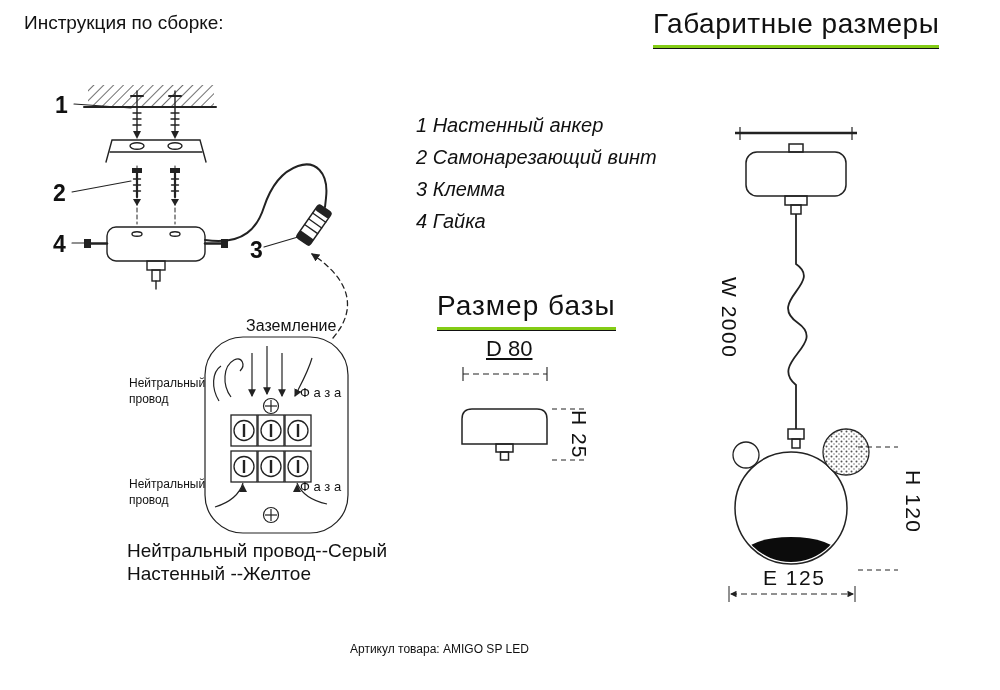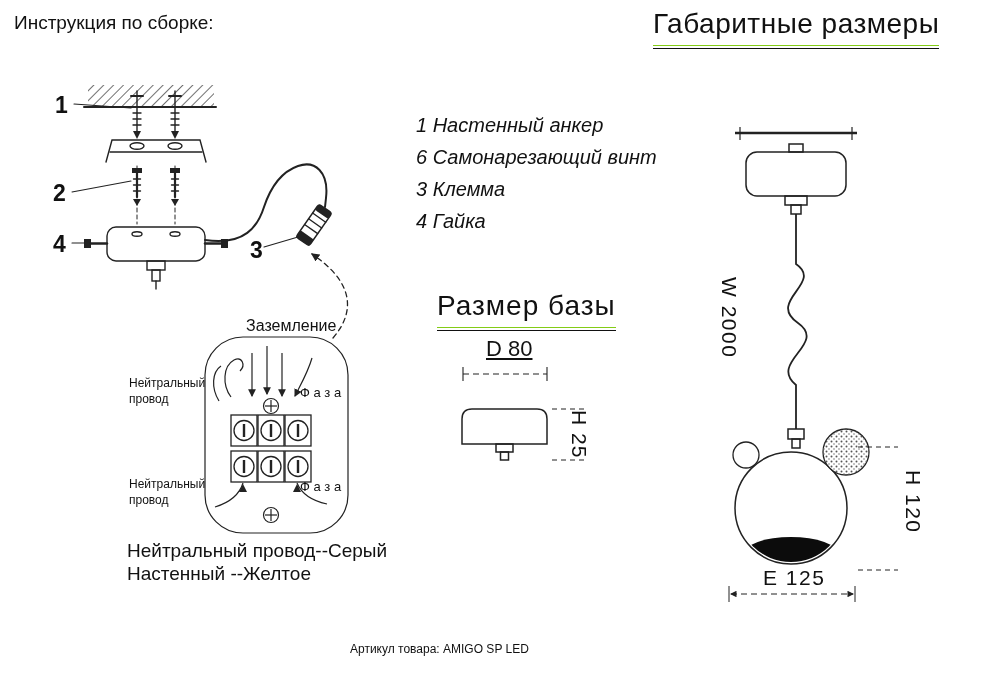--- a/index.html
+++ b/index.html
@@ -1,22 +1,22 @@
 <!DOCTYPE html>
 <html><head>
 <meta charset="utf-8">
 <style>
   html,body{margin:0;padding:0;background:#fff;}
   .sheet{position:relative;width:1000px;height:690px;background:#fff;
          font-family:"Liberation Sans",sans-serif;color:#111;overflow:hidden;}
   .art{position:absolute;left:0;top:0;}
   .t{position:absolute;white-space:nowrap;}
-  .title-left{left:14px;top:12px;font-size:19px;}
+  .title-left{left:24px;top:12px;font-size:19px;}
   .title-right{left:653px;top:8px;font-size:28px;letter-spacing:0.5px;}
-  .dbl{border-bottom:1px solid #84cc16;padding-bottom:5px;}
+  .dbl{border-bottom:3px solid #84cc16;padding-bottom:5px;}
   .dbl::after{content:"";position:absolute;left:0;right:0;bottom:-4px;border-bottom:1px solid #111;}
   .parts-list{left:416px;top:109px;font-size:20px;line-height:32px;font-style:italic;}
   .base-heading{left:437px;top:290px;font-size:28px;letter-spacing:1px;}
   .dim-d{left:486px;top:336px;font-size:22px;text-decoration:underline;}
   .wraplbl{width:102px;font-size:12px;line-height:16px;white-space:normal;}
   .neutral-top{left:129px;top:375px;}
   .neutral-bottom{left:129px;top:476px;}
   .legend{left:127px;top:539px;font-size:19px;line-height:23px;}
   .footer{left:350px;top:642px;font-size:12px;}
 </style>
@@ -225,21 +225,21 @@
         <text x="763" y="585">E 125</text>
       </g>
     </g>
   </svg>
 
   <div class="t title-left">Инструкция по сборке:</div>
   <div class="t title-right dbl">Габаритные размеры</div>
 
   <div class="t parts-list">
     <div>1 Настенный анкер</div>
-    <div>6 Самонарезающий винт</div>
+    <div>2 Самонарезающий винт</div>
     <div>3 Клемма</div>
     <div>4 Гайка</div>
   </div>
 
   <div class="t base-heading dbl">Размер базы</div>
   <div class="t dim-d">D 80</div>
 
   <div class="t wraplbl neutral-top">Нейтральный провод</div>
   <div class="t wraplbl neutral-bottom">Нейтральный провод</div>
 

